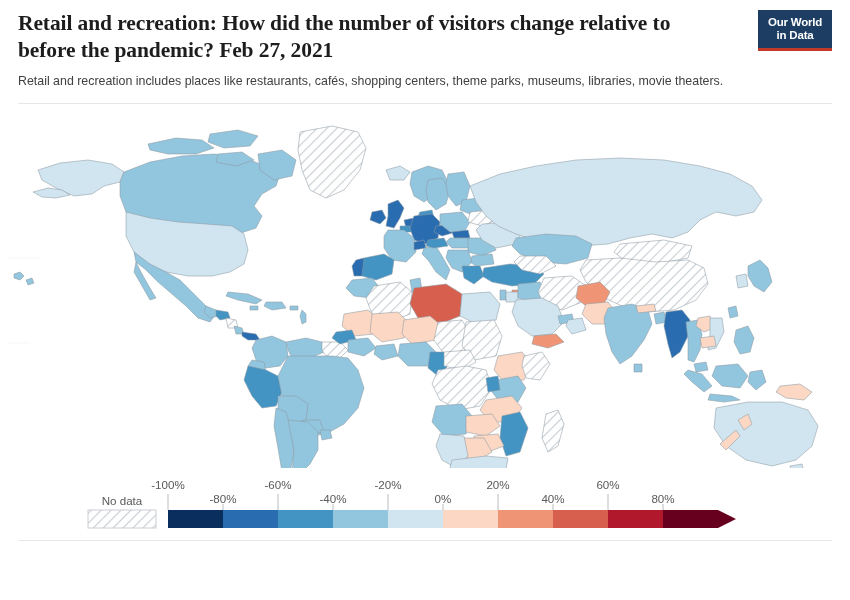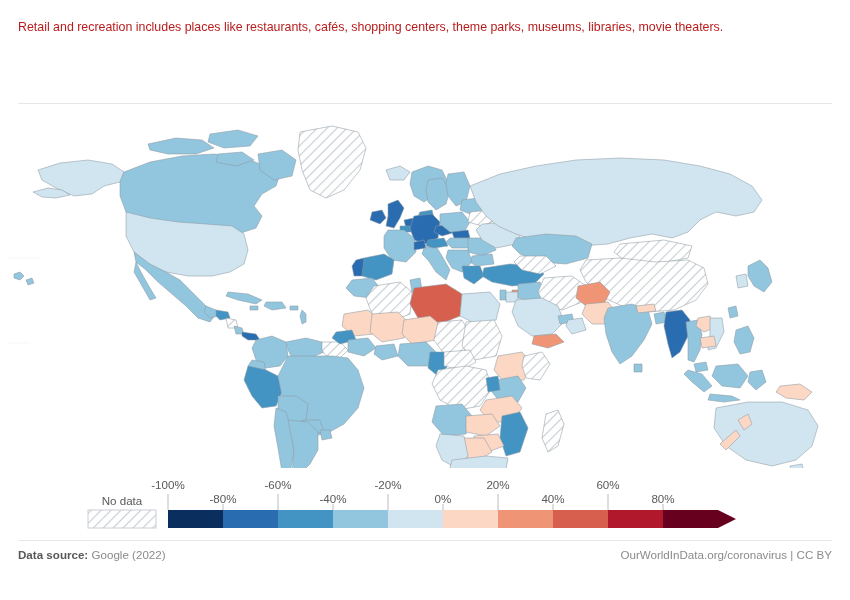--- a/index.html
+++ b/index.html
@@ -31,21 +31,21 @@
     letter-spacing: -0.1px;
     margin: 0;
     width: 690px;
   }
   .title .date {
     font-weight: 700;
   }
   .subtitle {
     font-family: "Liberation Sans", sans-serif;
     font-size: 12.4px;
-    color: #b91c1c;
+    color: #404040;
     line-height: 1.33;
     margin: 9px 0 0 0;
     width: 790px;
     font-weight: 400;
   }
   .header-rule {
     position: absolute;
     left: 18px; top: 103px;
     width: 814px; height: 1px;
     background: #e7e7e7;
@@ -124,23 +124,28 @@
   .footer .lbl { color: #595959; font-weight: 700; }
   .footer-row2 { margin-top: 5px; }
   a.owid-link { color: #8b8b8b; text-decoration: none; }
 </style>
 </head>
 <body>
 
 <div id="root">
 
   <div class="header">
+    <h1 class="title"><span>Retail and recreation: How did the number of visitors change relative to before the pandemic?</span> <span class="date">Feb 27, 2021</span></h1>
     <p class="subtitle">Retail and recreation includes places like restaurants, cafés, shopping centers, theme parks, museums, libraries, movie theaters.</p>
   </div>
 
+  <div class="owid-logo">
+    <span class="l1">Our World</span>
+    <span class="l2">in Data</span>
+  </div>
 
   <div class="header-rule"></div>
 
   <div class="map-wrap">
     <svg viewBox="0 0 850 360" xmlns="http://www.w3.org/2000/svg">
       <defs>
         <pattern id="nodata" width="7" height="7" patternTransform="rotate(45)" patternUnits="userSpaceOnUse">
           <rect width="7" height="7" fill="#ffffff"></rect>
           <line x1="0" y1="0" x2="0" y2="7" stroke="#c9ced3" stroke-width="2.2"></line>
         </pattern>
@@ -359,19 +364,15 @@
         <text class="tick-label" x="443" y="31" text-anchor="middle">0%</text>
         <text class="tick-label" x="553" y="31" text-anchor="middle">40%</text>
         <text class="tick-label" x="663" y="31" text-anchor="middle">80%</text>
       </g>
     </svg>
   </div>
 
   <div class="footer-rule"></div>
 
   <div class="footer">
-    <div class="footer-row1">
-      <span class="src-left"><span class="lbl">Data source:</span> <span>Google (2022)</span></span>
-      <span class="src-right"><a class="owid-link" href="#">OurWorldInData.org/coronavirus | CC BY</a></span>
-    </div>
   </div>
 
 </div>
 
 </body></html>

